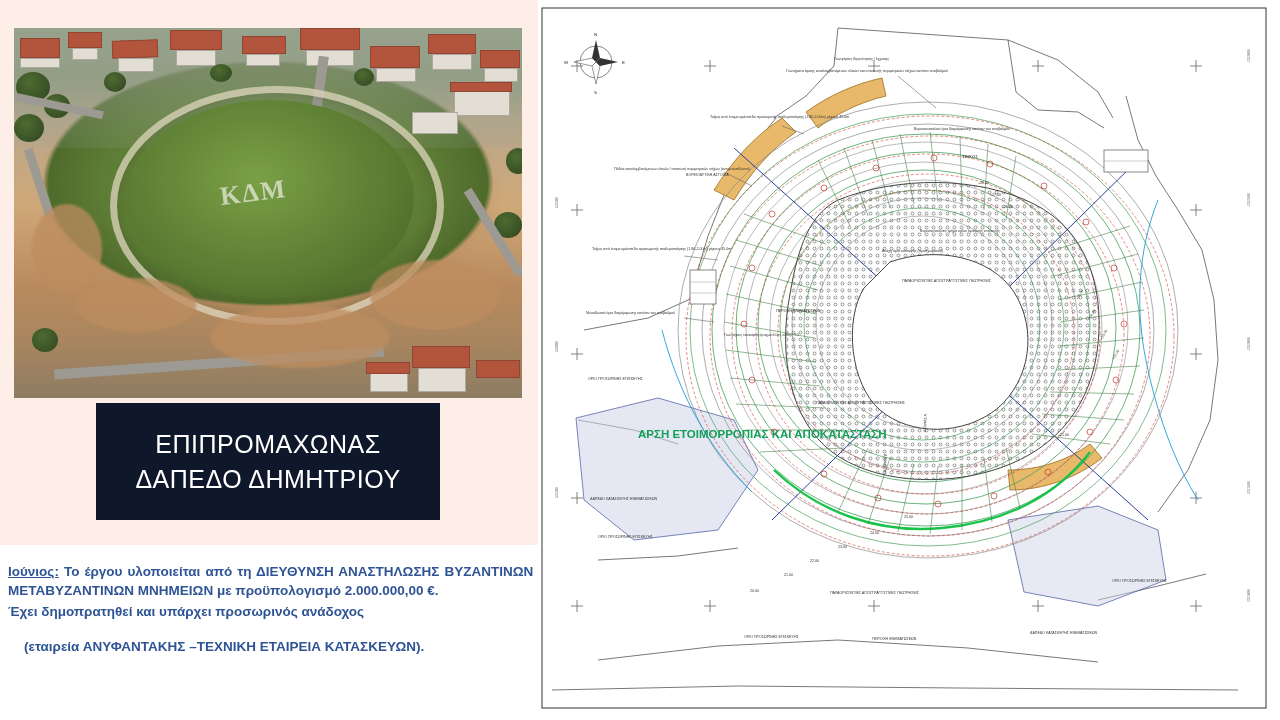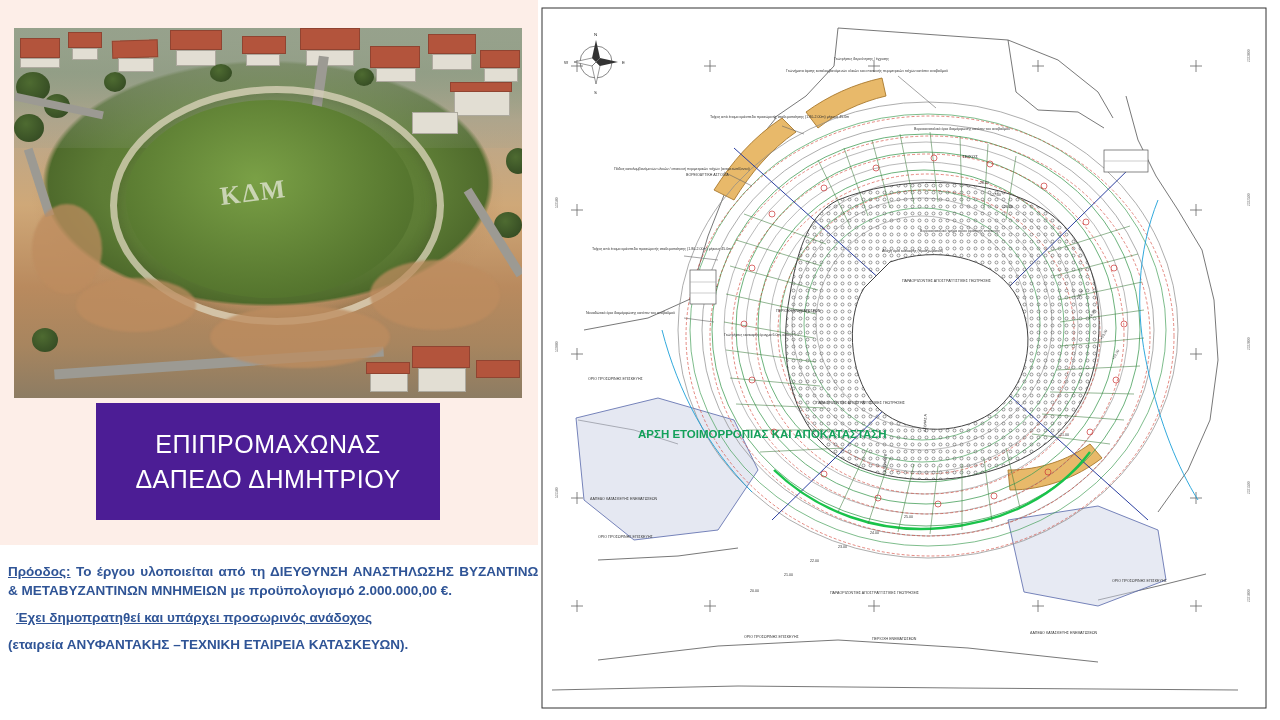--- a/index.html
+++ b/index.html
@@ -107,21 +107,21 @@
     background: rgba(190,140,95,0.75);
     filter: blur(1px);
   }
 
   .title-box {
     position: absolute;
     left: 96px;
     top: 403px;
     width: 344px;
     height: 117px;
-    background: #4c1d95;
+    background: #0f172a;
     display: flex;
     flex-direction: column;
     align-items: center;
     justify-content: center;
     gap: 6px;
   }
   .title-box div {
     color: #ffffff;
     font-size: 25px;
     letter-spacing: 0.5px;
@@ -136,22 +136,22 @@
     color: #2f5496;
     font-size: 13.5px;
     line-height: 1.42;
     font-weight: bold;
   }
   .body-text .lead {
     color: #2f5496;
     text-decoration: underline;
   }
   .p1 { text-align: justify; margin: 0 0 2px 0; }
-  .p2 { margin: 8px; text-decoration: underline; }
-  .p3 { margin: 0; }
+  .p2 { margin: 0; }
+  .p3 { margin: 16px; }
   .p4 { margin: 0; }
   .normalw { font-weight: normal; }
 
   
   .drawing-wrap {
     position: absolute;
     left: 538px;
     top: 0;
     width: 742px;
     height: 720px;
@@ -234,21 +234,21 @@
       <div class="dirt-patch" style="left:18px;  top:176px; width:70px;  height:90px;"></div>
     </div>
 
     <div class="title-box">
       <div>ΕΠΙΠΡΟΜΑΧΩΝΑΣ</div>
       <div>ΔΑΠΕΔΟ ΔΗΜΗΤΡΙΟΥ</div>
     </div>
   </div>
 
   <div class="body-text">
-    <p class="p1"><span class="lead">Πρόοδος:</span><span> Το έργου υλοποιείται από τη ΔΙΕΥΘΥΝΣΗ ΑΝΑΣΤΗΛΩΣΗΣ ΒΥΖΑΝΤΙΝΩΝ &amp; ΜΕΤΑΒΥΖΑΝΤΙΝΩΝ ΜΝΗΜΕΙΩΝ με προϋπολογισμό 2.000.000,00 €.</span></p>
+    <p class="p1"><span class="lead">Ιούνιος:</span><span> Το έργου υλοποιείται από τη ΔΙΕΥΘΥΝΣΗ ΑΝΑΣΤΗΛΩΣΗΣ ΒΥΖΑΝΤΙΝΩΝ &amp; ΜΕΤΑΒΥΖΑΝΤΙΝΩΝ ΜΝΗΜΕΙΩΝ με προϋπολογισμό 2.000.000,00 €.</span></p>
     <p class="p2">Έχει δημοπρατηθεί και υπάρχει προσωρινός ανάδοχος</p>
     <p class="p3">(εταιρεία ΑΝΥΦΑΝΤΑΚΗΣ –ΤΕΧΝΙΚΗ ΕΤΑΙΡΕΙΑ ΚΑΤΑΣΚΕΥΩΝ).</p>
   </div>
 
   <div class="drawing-wrap">
     <svg class="drawing-svg" viewBox="0 0 742 720" preserveAspectRatio="none">
 
       <rect x="4" y="8" width="724" height="700" fill="#ffffff" stroke="#333" stroke-width="1"></rect>
 
       <g stroke="#666" stroke-width="0.8">

